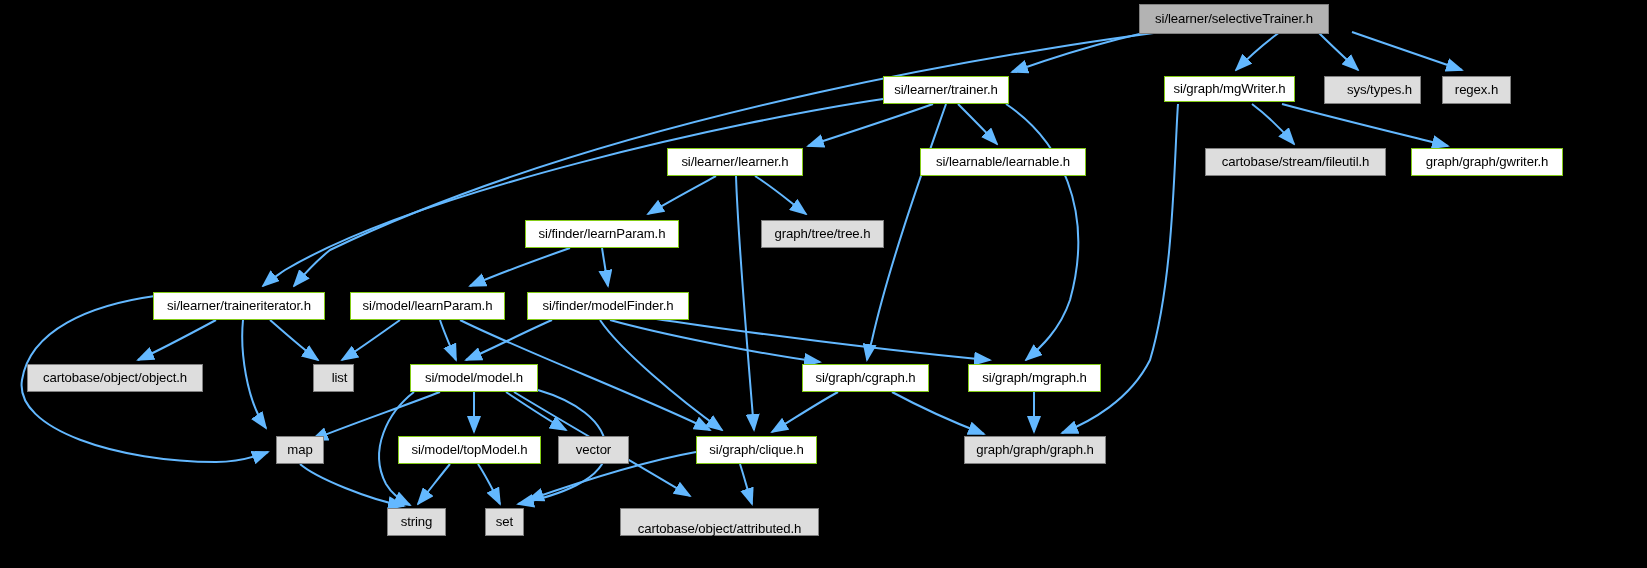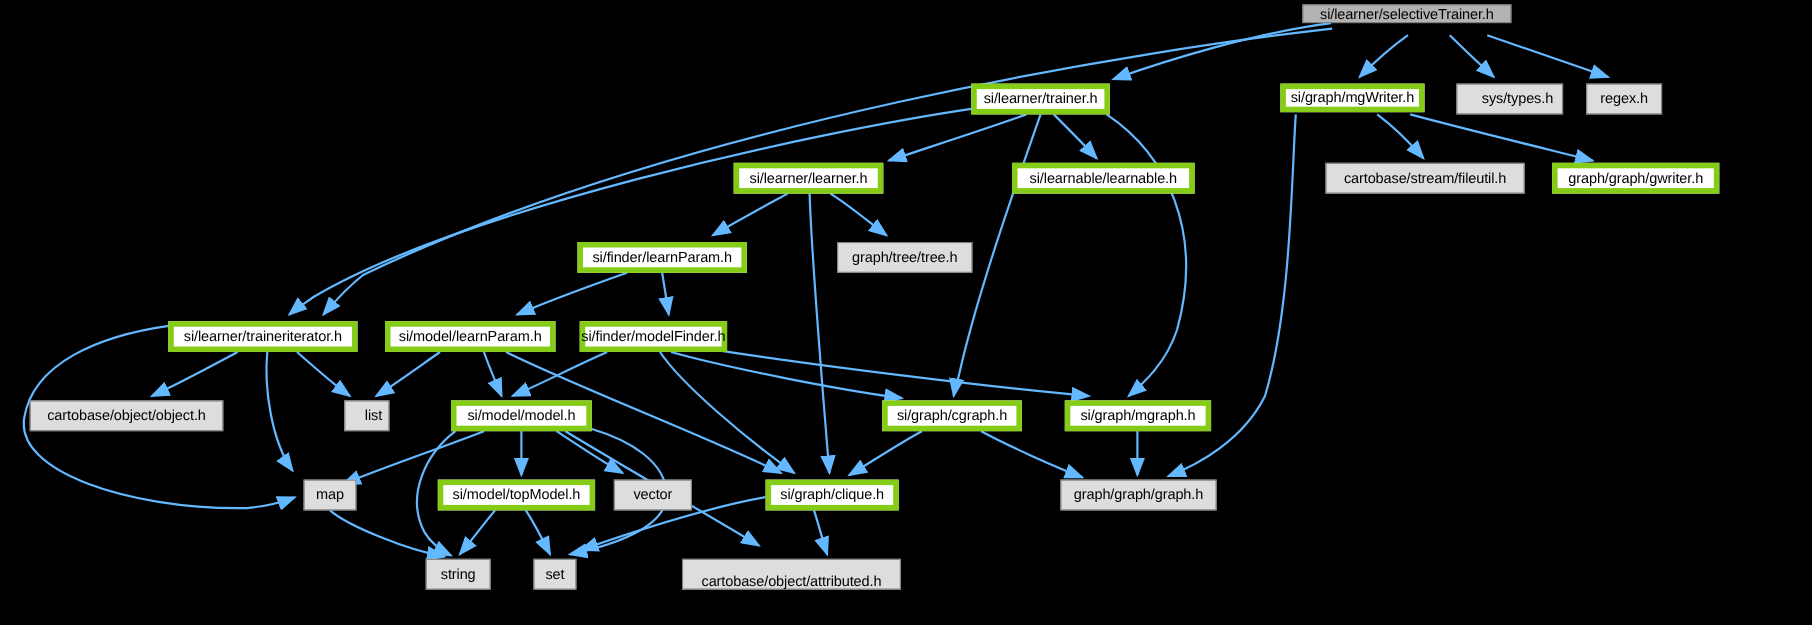--- a/index.html
+++ b/index.html
@@ -37,21 +37,21 @@
     color: #000000;
     white-space: nowrap;
     letter-spacing: -0.1px;
   }
   .node.sys {
     background: #dddddd;
     border: 1px solid #808080;
   }
   .node.local {
     background: #ffffff;
-    border: 5px solid #84cc16;
+    border: 1px solid #84cc16;
   }
   .node.root {
     background: #b3b3b3;
     border: 1px solid #808080;
   }
   .node-label {
     pointer-events: none;
   }
 </style>
 </head>
@@ -106,21 +106,21 @@
         <path d="M838,392 C816,404 792,420 772,432" fill="none" stroke="#63b8ff" stroke-width="2" marker-end="url(#arrowhead)"></path>
         <path d="M892,392 C918,406 958,424 984,434" fill="none" stroke="#63b8ff" stroke-width="2" marker-end="url(#arrowhead)"></path>
         <path d="M1034,392 C1034,404 1034,418 1034,432" fill="none" stroke="#63b8ff" stroke-width="2" marker-end="url(#arrowhead)"></path>
         <path d="M696,452 C640,462 568,486 528,500" fill="none" stroke="#63b8ff" stroke-width="2" marker-end="url(#arrowhead)"></path>
         <path d="M740,464 C744,476 748,492 752,504" fill="none" stroke="#63b8ff" stroke-width="2" marker-end="url(#arrowhead)"></path>
         <path d="M300,464 C316,478 370,500 404,506" fill="none" stroke="#63b8ff" stroke-width="2" marker-end="url(#arrowhead)"></path>
       </g>
   </svg>
 
   <div id="nodes-group">
-      <div class="node root" style="left: 1184px; top: 4px; width: 190px; height: 17px;">
+      <div class="node root" style="left: 1139px; top: 4px; width: 190px; height: 30px;">
         <span class="node-label">si/learner/selectiveTrainer.h</span>
       </div>
       <div class="node local" style="left: 883px; top: 76px; width: 126px; height: 28px;">
         <span class="node-label">si/learner/trainer.h</span>
       </div>
       <div class="node local" style="left: 1164px; top: 76px; width: 131px; height: 26px;">
         <span class="node-label">si/graph/mgWriter.h</span>
       </div>
       <div class="node sys" style="left: 1324px; top: 76px; width: 97px; height: 28px; padding-left: 14px;">
         <span class="node-label">sys/types.h</span>
@@ -145,21 +145,21 @@
       </div>
       <div class="node sys" style="left: 748px; top: 220px; width: 123px; height: 28px; margin-left: 13px;">
         <span class="node-label">graph/tree/tree.h</span>
       </div>
       <div class="node local" style="left: 153px; top: 292px; width: 172px; height: 28px;">
         <span class="node-label">si/learner/traineriterator.h</span>
       </div>
       <div class="node local" style="left: 350px; top: 292px; width: 155px; height: 28px;">
         <span class="node-label">si/model/learnParam.h</span>
       </div>
-      <div class="node local" style="left: 527px; top: 292px; width: 134px; height: 28px;">
+      <div class="node local" style="left: 527px; top: 292px; width: 162px; height: 28px;">
         <span class="node-label">si/finder/modelFinder.h</span>
       </div>
       <div class="node sys" style="left: 27px; top: 364px; width: 176px; height: 28px;">
         <span class="node-label">cartobase/object/object.h</span>
       </div>
       <div class="node sys" style="left: 313px; top: 364px; width: 41px; height: 28px; padding-left: 12px;">
         <span class="node-label">list</span>
       </div>
       <div class="node local" style="left: 410px; top: 364px; width: 128px; height: 28px;">
         <span class="node-label">si/model/model.h</span>

